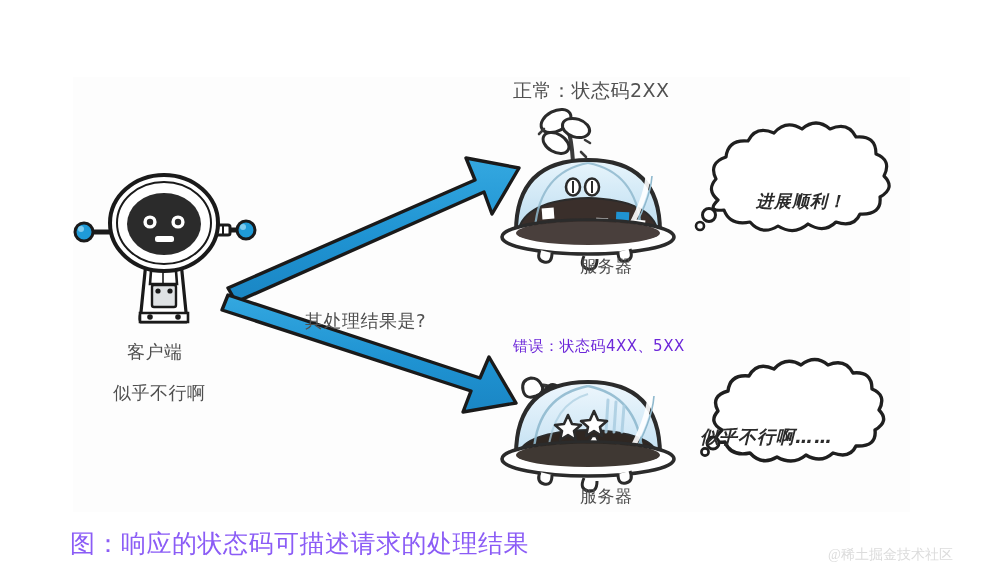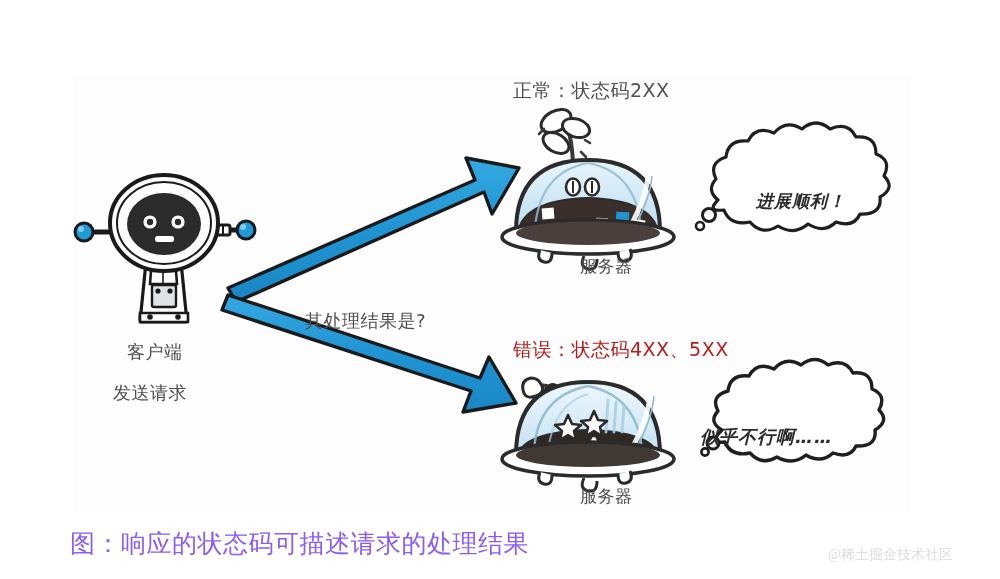--- a/index.html
+++ b/index.html
@@ -50,22 +50,22 @@
 
   .lbl-status-ok {
     left: 513px;
     top: 78px;
     font-size: 19px;
     color: #515151;
   }
   .lbl-status-err {
     left: 513px;
     top: 337px;
-    font-size: 19px;
-    color: #b91c1c;
+    font-size: 15px;
+    color: #6d28d9;
   }
   .lbl-arrow-question {
     left: 305px;
     top: 281px;
     font-size: 18px;
     color: #4f4f4f;
     margin-top: 28px;
   }
   .lbl-server-top {
     left: 580px;
@@ -312,21 +312,21 @@
   <div class="label lbl-status-err">错误：状态码4XX、5XX</div>
 
   <div class="label lbl-arrow-question">其处理结果是?</div>
 
   <div class="label lbl-server-top">服务器</div>
 
   <div class="label lbl-server-bottom">服务器</div>
 
   <div class="label lbl-client">客户端</div>
 
-  <div class="label lbl-client-action">发送请求</div>
+  <div class="label lbl-client-action">似乎不行啊</div>
 
   <div class="bubble-text bubble-text-ok">进展顺利！</div>
 
   <div class="bubble-text bubble-text-err">似乎不行啊……</div>
 
   <div class="caption">图：响应的状态码可描述请求的处理结果</div>
 
   <div class="watermark">@稀土掘金技术社区</div>
 
 </div>

